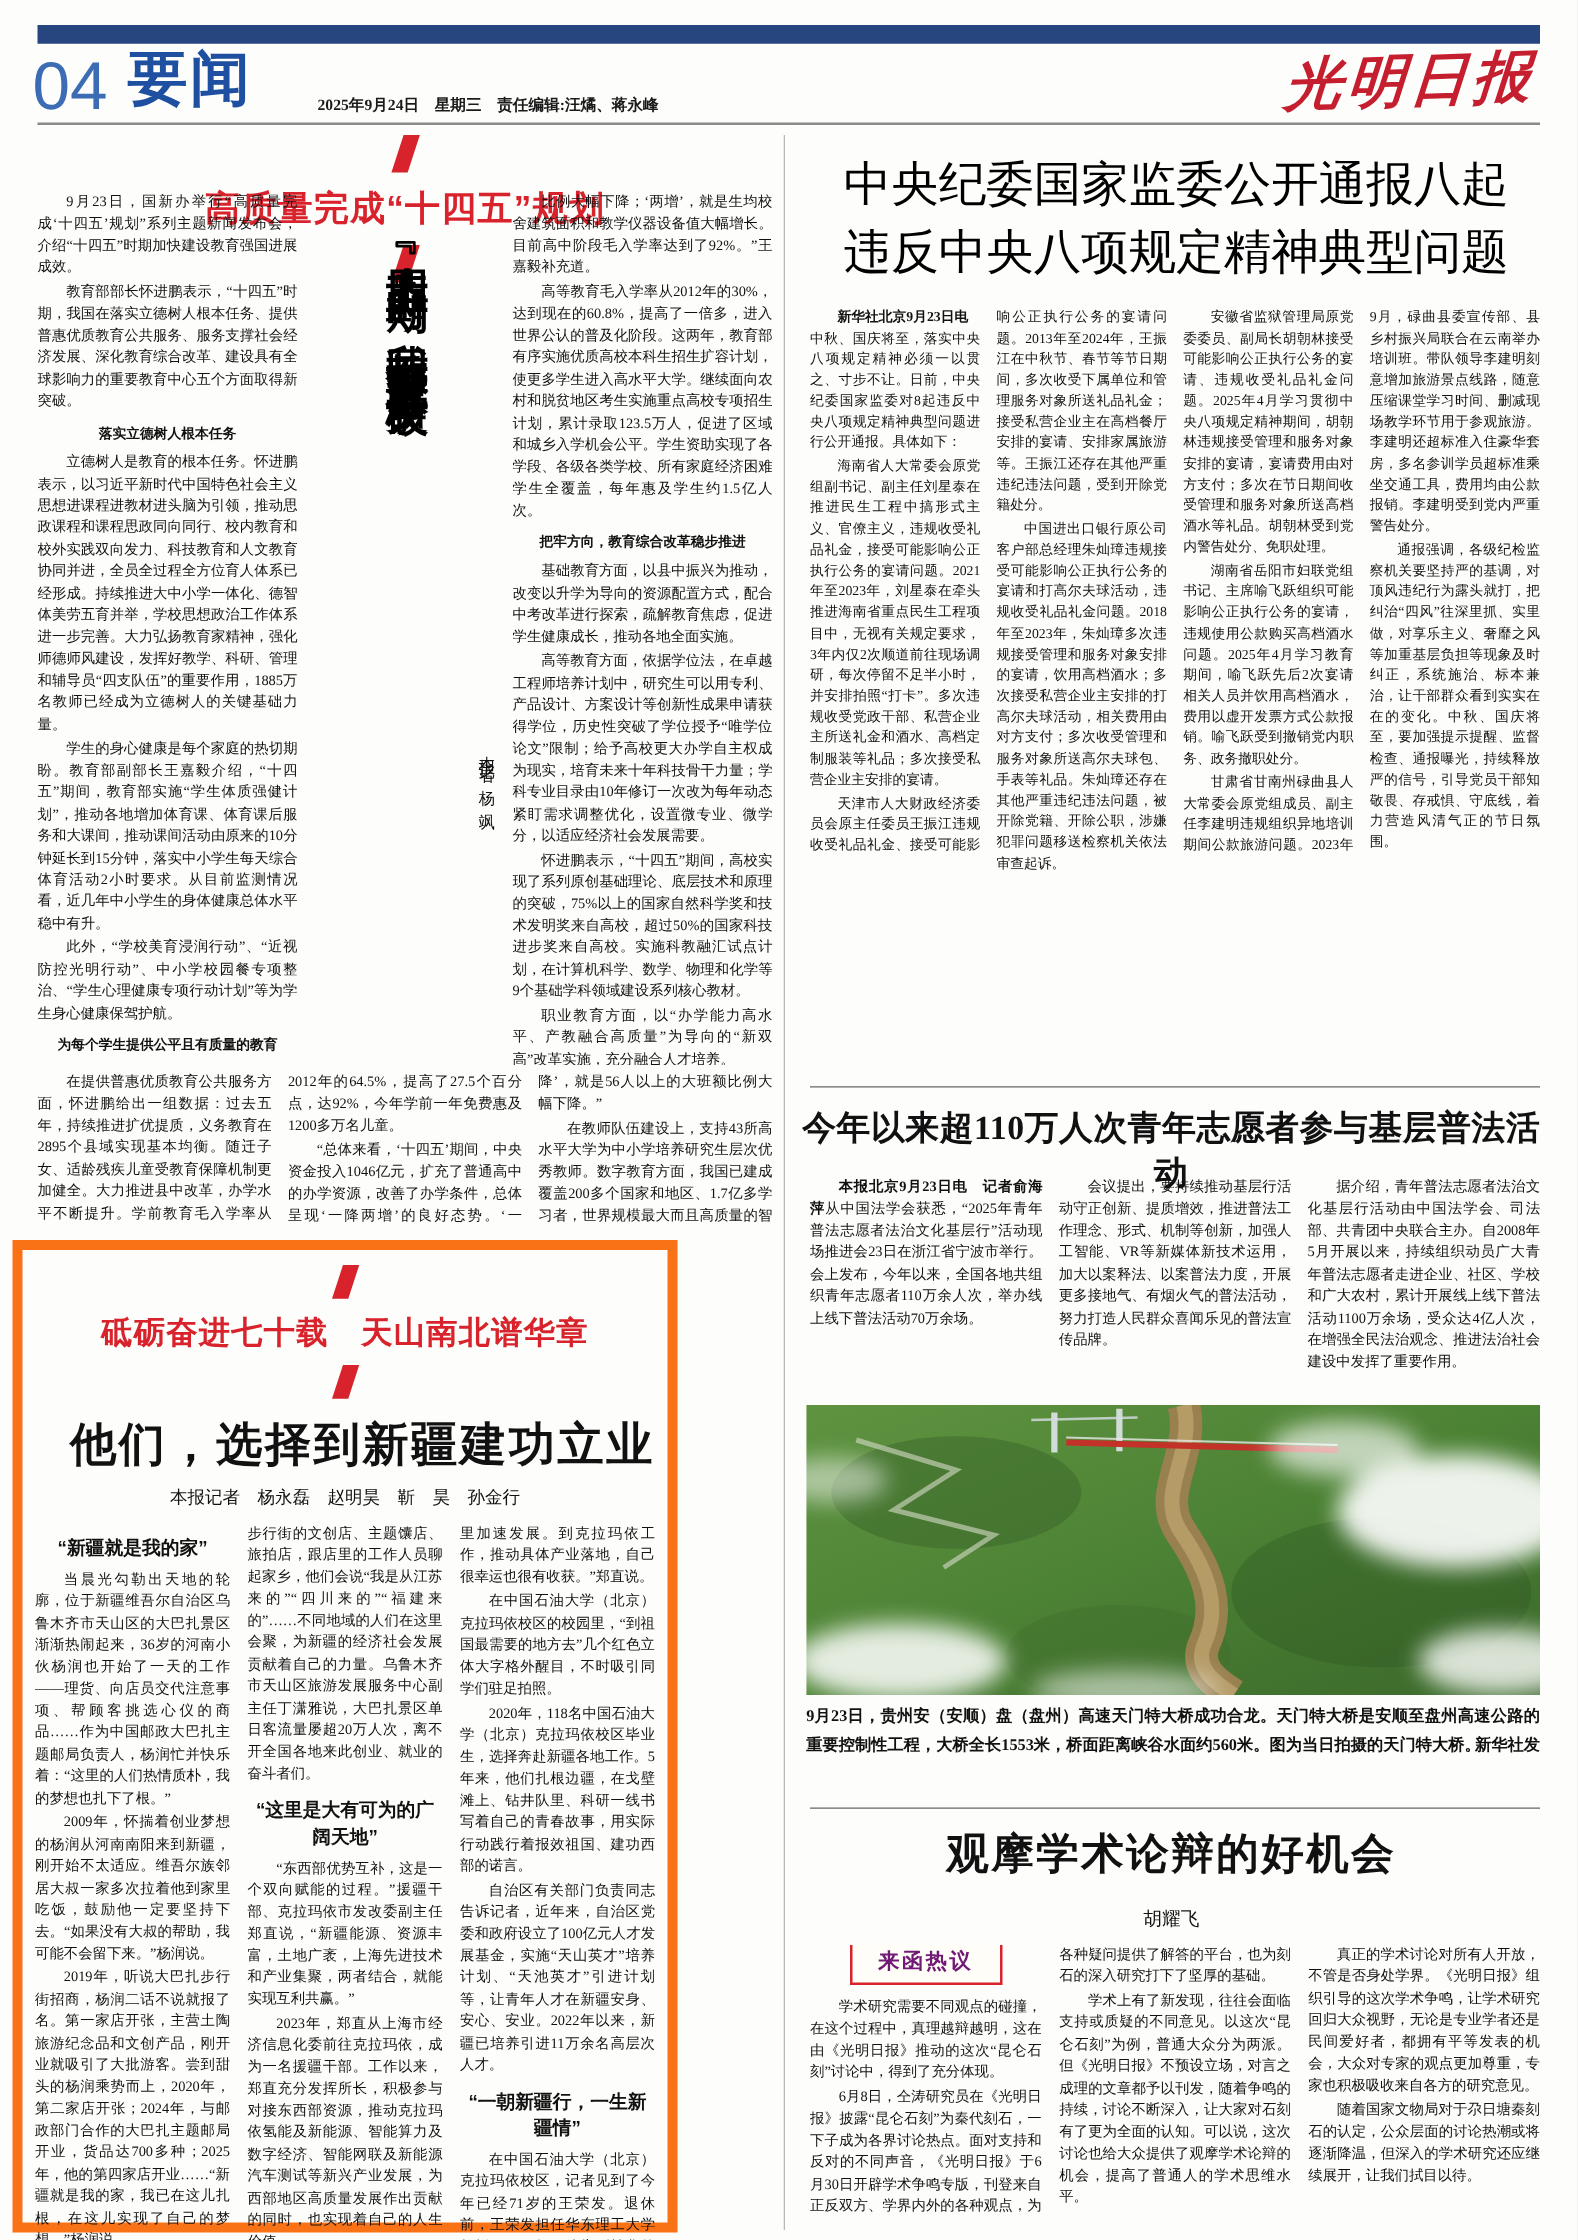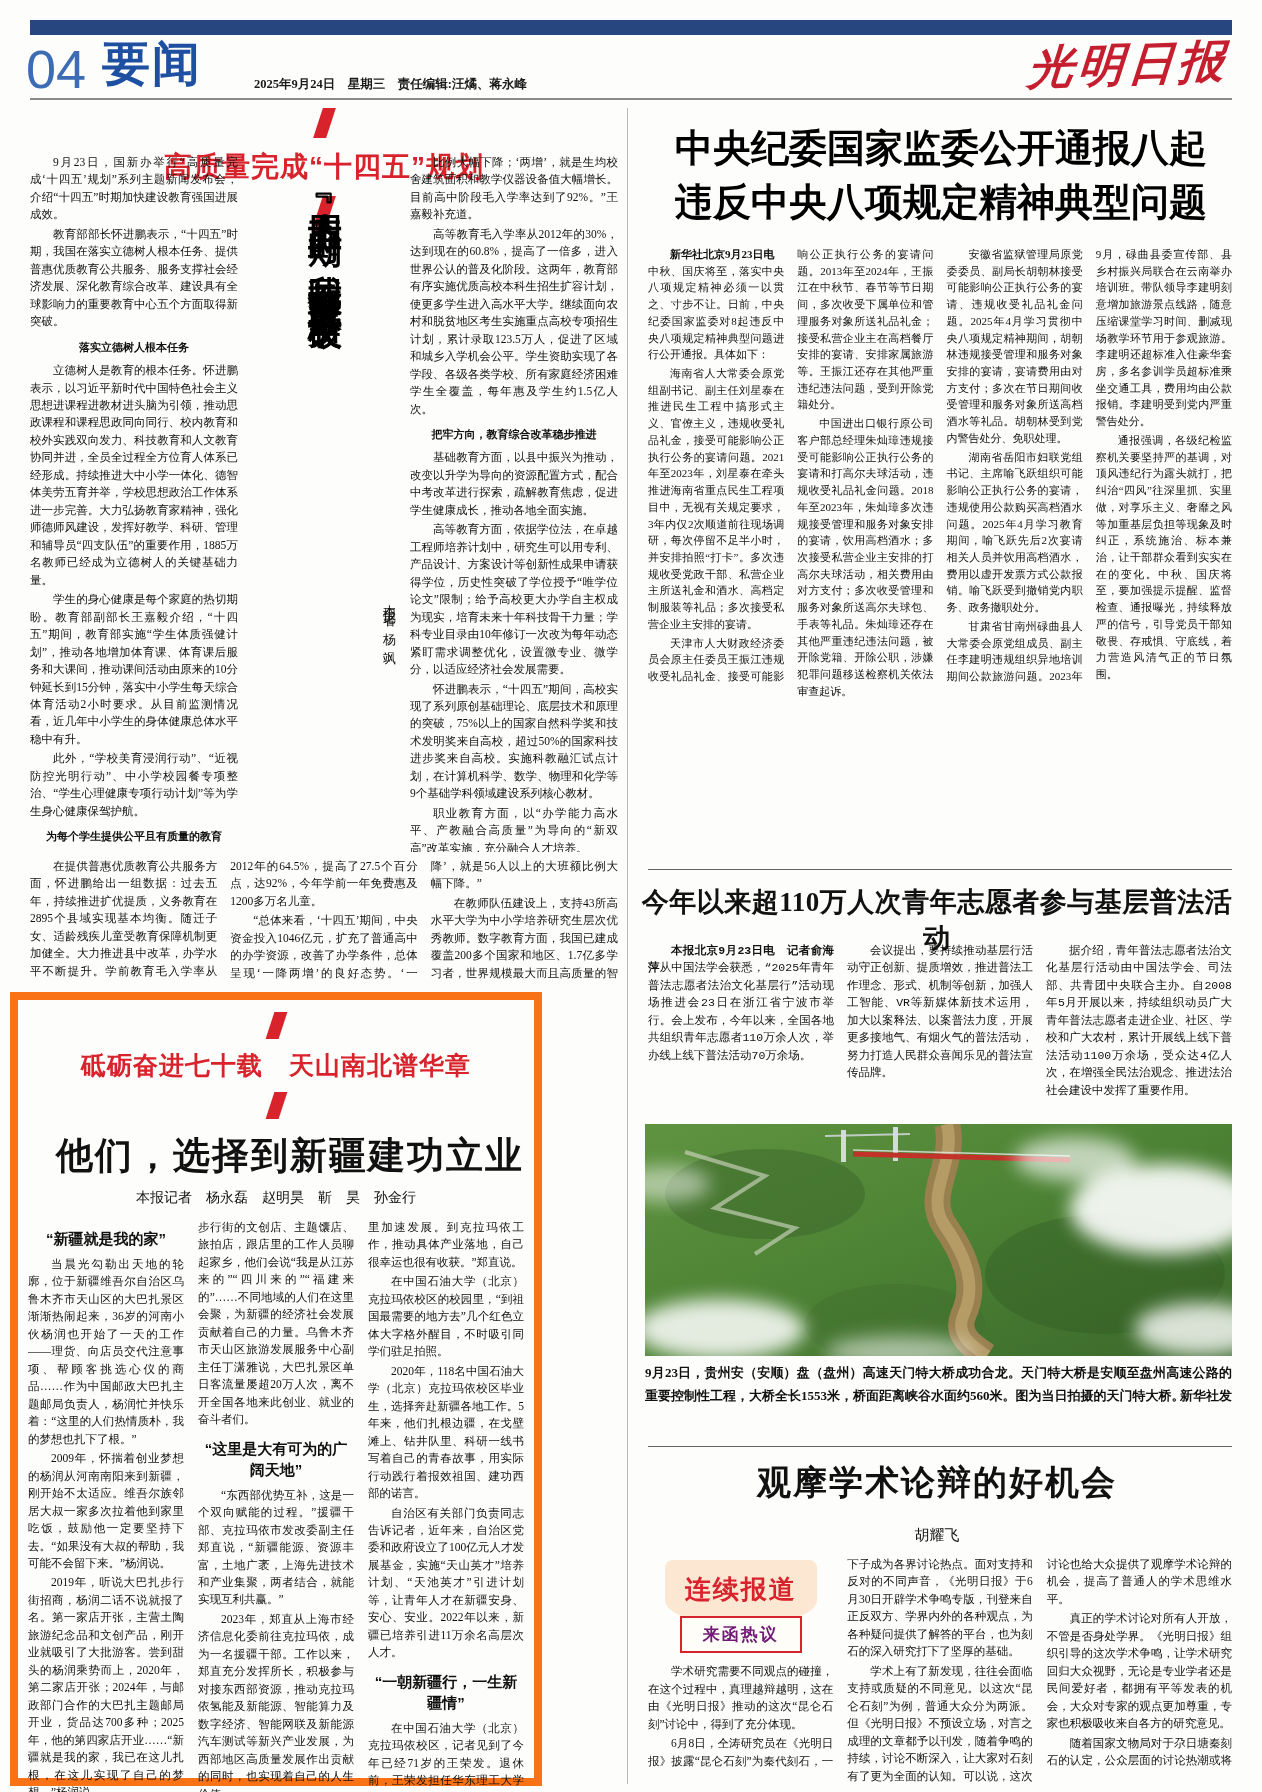--- a/index.html
+++ b/index.html
@@ -40,29 +40,29 @@
          box-sizing:border-box;background:#fdfdfb;padding:0 10px;}
   .banner-xj{margin-top:12px;}
   .banner-xj .banner-text{font-size:25px;letter-spacing:1px;}
   .banner-xj .slash{height:27px;}
   .xj-headline{text-align:right;font-size:37px;font-weight:700;margin:12px 0 8px 0;letter-spacing:2px;}
   .xj-byline{text-align:center;font-size:14px;margin:0 0 12px 0;}
   .xj-body{height:630px;column-count:3;column-gap:14px;overflow:hidden;}
   .xj-body .subhead{font-size:15px;}
   
   .jiwei-headline{position:absolute;left:648px;top:122px;width:586px;margin:0;text-align:center;
-         font-family:"Liberation Sans",sans-serif;font-size:38px;font-weight:700;line-height:1.42;color:#000;}
+         font-family:"Liberation Sans",sans-serif;font-size:38px;font-weight:400;line-height:1.42;color:#000;}
   .jiwei-body{position:absolute;left:648px;top:246px;width:584px;height:612px;column-count:4;
          column-gap:13px;overflow:hidden;font-size:11px;}
   .rule{position:absolute;height:1px;background:#666;}
   .rule-1{left:648px;top:869px;width:584px;}
   .pufa-headline{position:absolute;left:640px;top:884px;width:594px;margin:0;text-align:center;
          font-size:27px;font-weight:900;letter-spacing:0.5px;}
   .pufa-body{position:absolute;left:648px;top:942px;width:584px;height:172px;column-count:3;
-         column-gap:13px;overflow:hidden;font-size:11.5px;font-family:Liberation Mono, monospace;}
+         column-gap:13px;overflow:hidden;font-size:11.5px;}
   .photo-fig{position:absolute;left:645px;top:1124px;width:587px;height:232px;margin:0;}
   .photo-fig svg{display:block;width:100%;height:100%;}
   .caption{position:absolute;left:645px;top:1362px;width:587px;font-size:13px;font-weight:600;
          line-height:1.75;text-align:justify;padding-right:0;}
   .caption .credit{position:absolute;right:0;bottom:0;font-weight:900;}
   .rule-2{left:648px;top:1446px;width:584px;}
   .guanmo-headline{position:absolute;left:640px;top:1460px;width:594px;margin:0;text-align:center;
          font-size:34px;font-weight:900;letter-spacing:2px;}
   .guanmo-author{position:absolute;left:640px;top:1526px;width:594px;text-align:center;font-size:15px;}
   .guanmo-body{position:absolute;left:648px;top:1556px;width:584px;height:230px;column-count:3;
@@ -210,21 +210,20 @@
   <div class="caption">
     <span>9月23日，贵州安（安顺）盘（盘州）高速天门特大桥成功合龙。天门特大桥是安顺至盘州高速公路的重要控制性工程，大桥全长1553米，桥面距离峡谷水面约560米。图为当日拍摄的天门特大桥。</span>
     <span class="credit">新华社发</span>
   </div>
   <div class="rule rule-2"></div>
 
   <h2 class="guanmo-headline">观摩学术论辩的好机会</h2>
   <div class="guanmo-author">胡耀飞</div>
   <div class="guanmo-body news-text">
     <div class="badge">
-      <div class="badge-top">连续报道</div>
       <div class="badge-bottom">来函热议</div>
     </div>
   <p class="para">学术研究需要不同观点的碰撞，在这个过程中，真理越辩越明，这在由《光明日报》推动的这次“昆仑石刻”讨论中，得到了充分体现。</p>
       <p class="para">6月8日，仝涛研究员在《光明日报》披露“昆仑石刻”为秦代刻石，一下子成为各界讨论热点。面对支持和反对的不同声音，《光明日报》于6月30日开辟学术争鸣专版，刊登来自正反双方、学界内外的各种观点，为各种疑问提供了解答的平台，也为刻石的深入研究打下了坚厚的基础。</p>
       <p class="para">学术上有了新发现，往往会面临支持或质疑的不同意见。以这次“昆仑石刻”为例，普通大众分为两派。但《光明日报》不预设立场，对言之成理的文章都予以刊发，随着争鸣的持续，讨论不断深入，让大家对石刻有了更为全面的认知。可以说，这次讨论也给大众提供了观摩学术论辩的机会，提高了普通人的学术思维水平。</p>
       <p class="para">真正的学术讨论对所有人开放，不管是否身处学界。《光明日报》组织引导的这次学术争鸣，让学术研究回归大众视野，无论是专业学者还是民间爱好者，都拥有平等发表的机会，大众对专家的观点更加尊重，专家也积极吸收来自各方的研究意见。</p>
       <p class="para">随着国家文物局对于尕日塘秦刻石的认定，公众层面的讨论热潮或将逐渐降温，但深入的学术研究还应继续展开，让我们拭目以待。</p>
     </div>
 
 </div>

